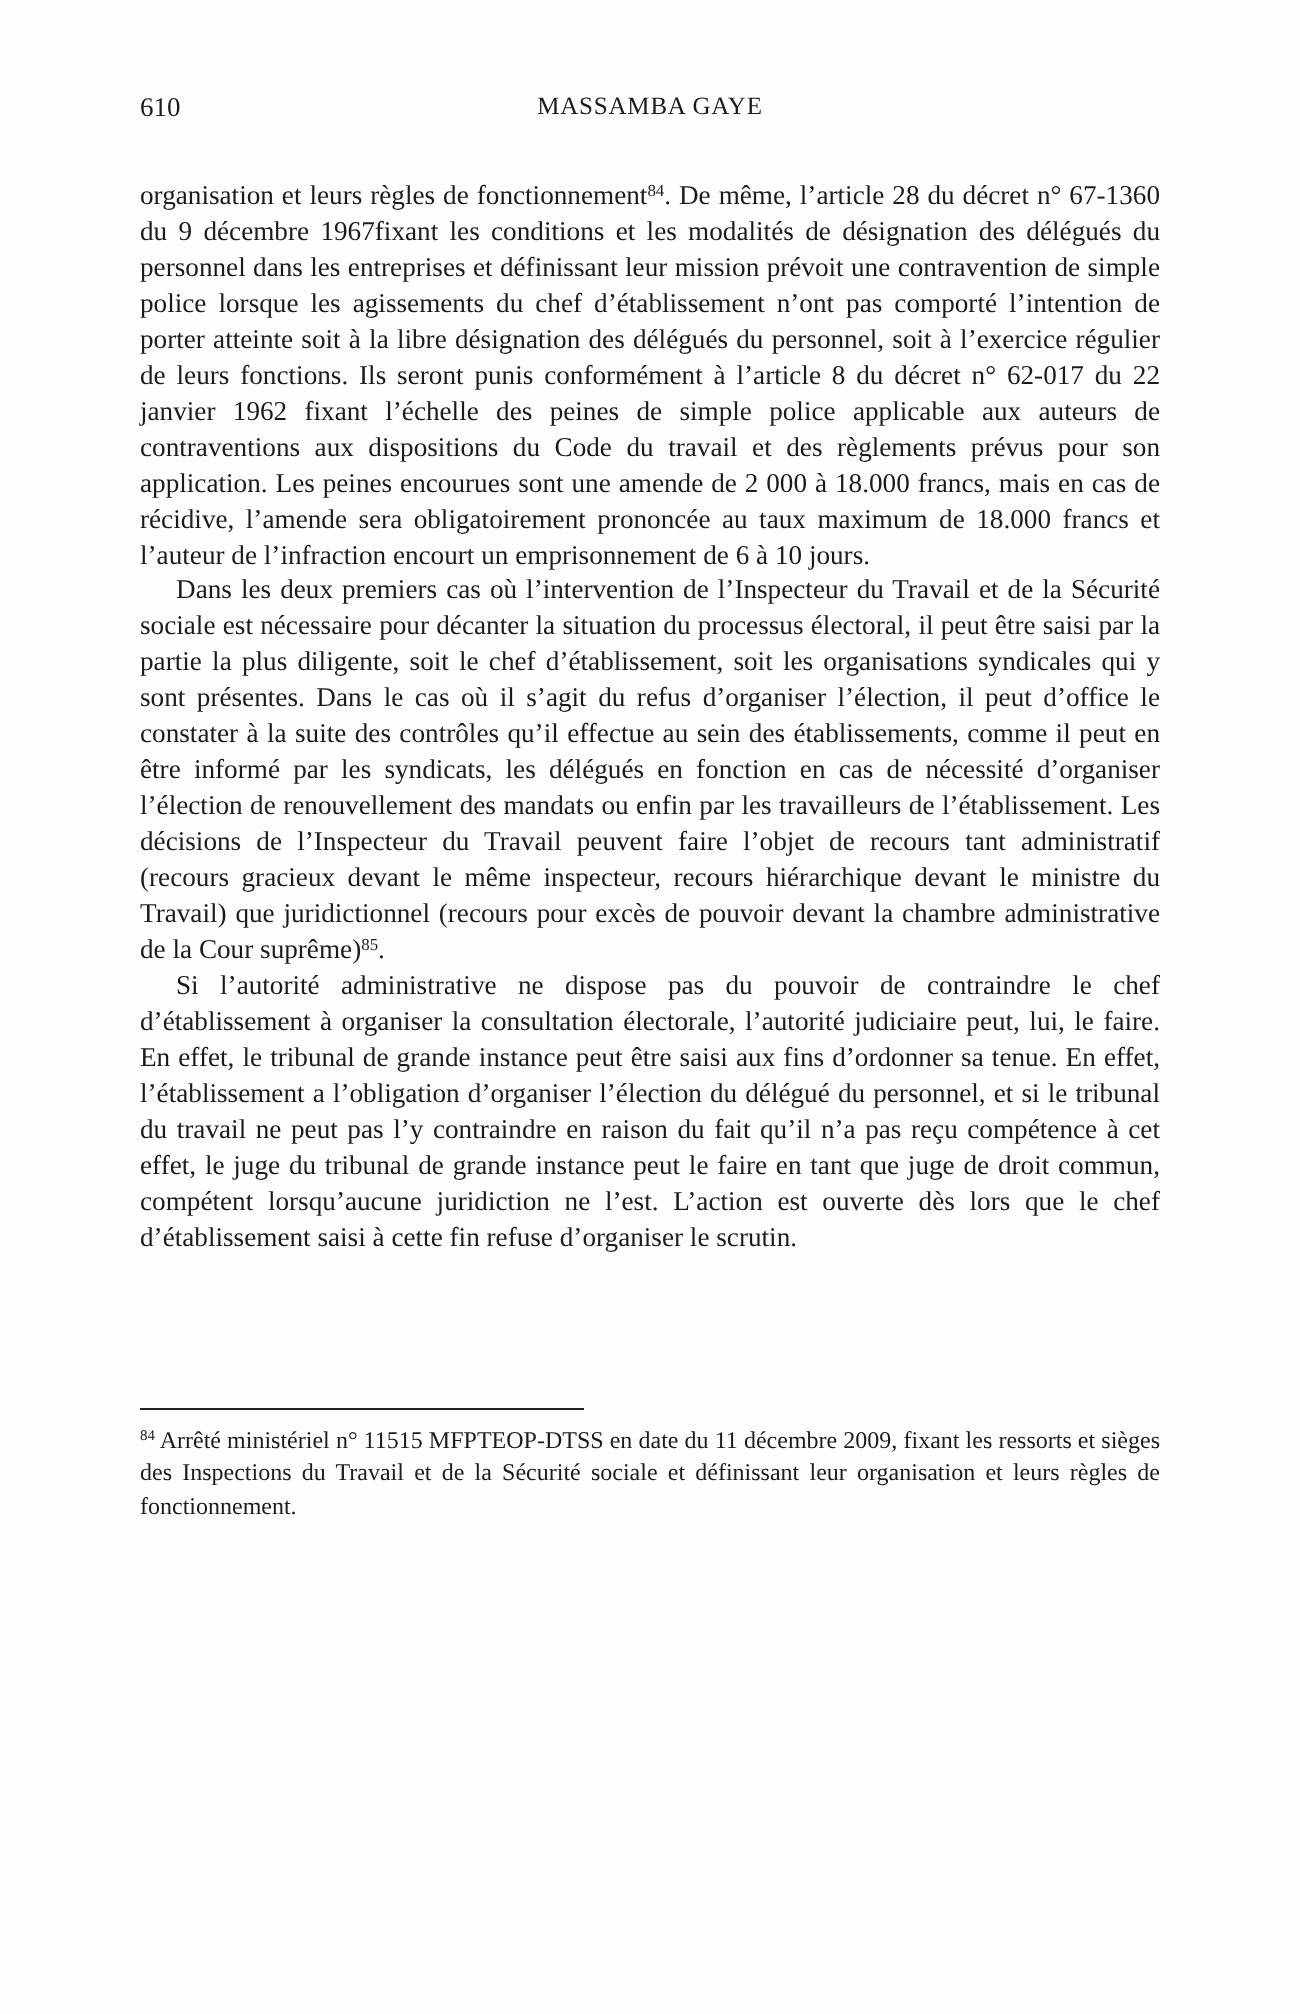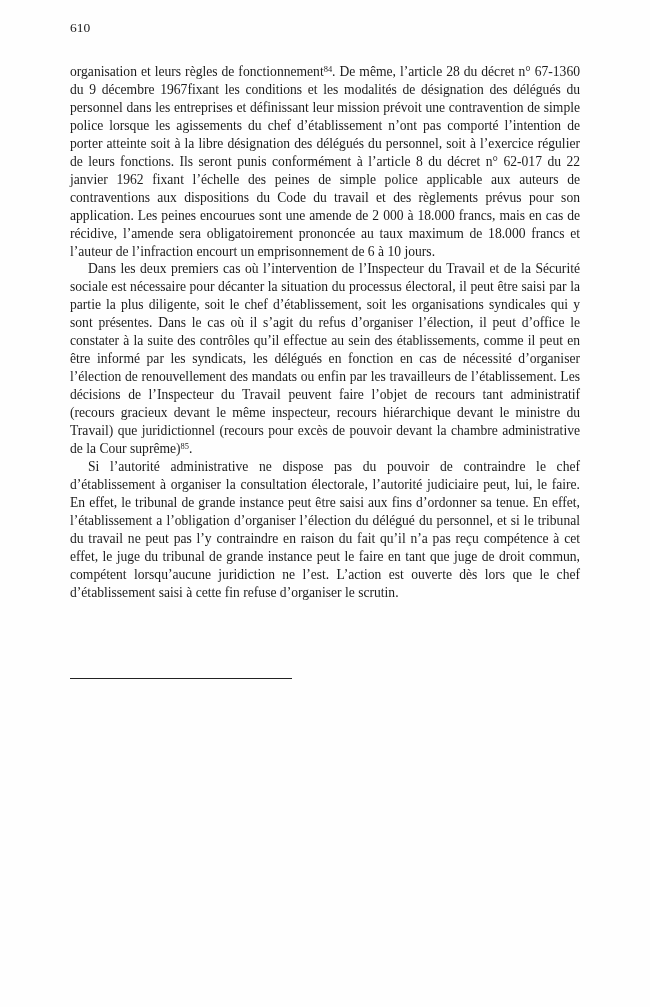--- a/index.html
+++ b/index.html
@@ -7,21 +7,21 @@
     width: 650px; height: 1007px;
     background: #f2f2f2;
     font-family: "Liberation Serif", serif;
   }
   .page {
     position: relative;
     width: 650px; height: 1007px;
     background: #fefefe;
     color: #1b1b1b;
     box-sizing: border-box;
-    padding: 20px 70px 0 70px;
+    padding: 46px 70px 0 70px;
     overflow: hidden;
     font-family: Liberation Serif, serif;
   }
   .page-header {
     position: relative;
     height: 17px;
     margin-bottom: 26px;
   }
   .page-number {
     position: absolute; left: 0; top: 0;
@@ -64,27 +64,29 @@
   }
   .footnote i { font-style: italic; }
 </style>
 </head>
 <body>
 
 <div class="page">
 
   <div class="page-header">
     <span class="page-number">610</span>
+    <div class="running-title">MASSAMBA GAYE</div>
   </div>
 
   <div class="body-text">
       <p class="para">organisation et leurs règles de fonctionnement<sup class="fnref">84</sup>. De même, l’article 28 du décret n° 67-1360 du 9 décembre 1967fixant les conditions et les modalités de désignation des délégués du personnel dans les entreprises et définissant leur mission prévoit une contravention de simple police lorsque les agissements du chef d’établissement n’ont pas comporté l’intention de porter atteinte soit à la libre désignation des délégués du personnel, soit à l’exercice régulier de leurs fonctions. Ils seront punis conformément à l’article 8 du décret n° 62-017 du 22 janvier 1962 fixant l’échelle des peines de simple police applicable aux auteurs de contraventions aux dispositions du Code du travail et des règlements prévus pour son application. Les peines encourues sont une amende de 2 000 à 18.000 francs, mais en cas de récidive, l’amende sera obligatoirement prononcée au taux maximum de 18.000 francs et l’auteur de l’infraction encourt un emprisonnement de 6 à 10 jours.</p>
       <p class="para indent">Dans les deux premiers cas où l’intervention de l’Inspecteur du Travail et de la Sécurité sociale est nécessaire pour décanter la situation du processus électoral, il peut être saisi par la partie la plus diligente, soit le chef d’établissement, soit les organisations syndicales qui y sont présentes. Dans le cas où il s’agit du refus d’organiser l’élection, il peut d’office le constater à la suite des contrôles qu’il effectue au sein des établissements, comme il peut en être informé par les syndicats, les délégués en fonction en cas de nécessité d’organiser l’élection de renouvellement des mandats ou enfin par les travailleurs de l’établissement. Les décisions de l’Inspecteur du Travail peuvent faire l’objet de recours tant administratif (recours gracieux devant le même inspecteur, recours hiérarchique devant le ministre du Travail) que juridictionnel (recours pour excès de pouvoir devant la chambre administrative de la Cour suprême)<sup class="fnref">85</sup>.</p>
       <p class="para indent">Si l’autorité administrative ne dispose pas du pouvoir de contraindre le chef d’établissement à organiser la consultation électorale, l’autorité judiciaire peut, lui, le faire. En effet, le tribunal de grande instance peut être saisi aux fins d’ordonner sa tenue. En effet, l’établissement a l’obligation d’organiser l’élection du délégué du personnel, et si le tribunal du travail ne peut pas l’y contraindre en raison du fait qu’il n’a pas reçu compétence à cet effet, le juge du tribunal de grande instance peut le faire en tant que juge de droit commun, compétent lorsqu’aucune juridiction ne l’est. L’action est ouverte dès lors que le chef d’établissement saisi à cette fin refuse d’organiser le scrutin.</p>
     </div>
 
   <div class="footnotes">
     <div class="fn-rule"></div>
     <div>
+        <p class="footnote"><sup class="fnref">84</sup> Arrêté ministériel n° 11515 MFPTEOP-DTSS en date du 11 décembre 2009, fixant les ressorts et sièges des Inspections du Travail et de la Sécurité sociale et définissant leur organisation et leurs règles de fonctionnement.</p>
       </div>
   </div>
 
 </div>
 
 </body></html>

